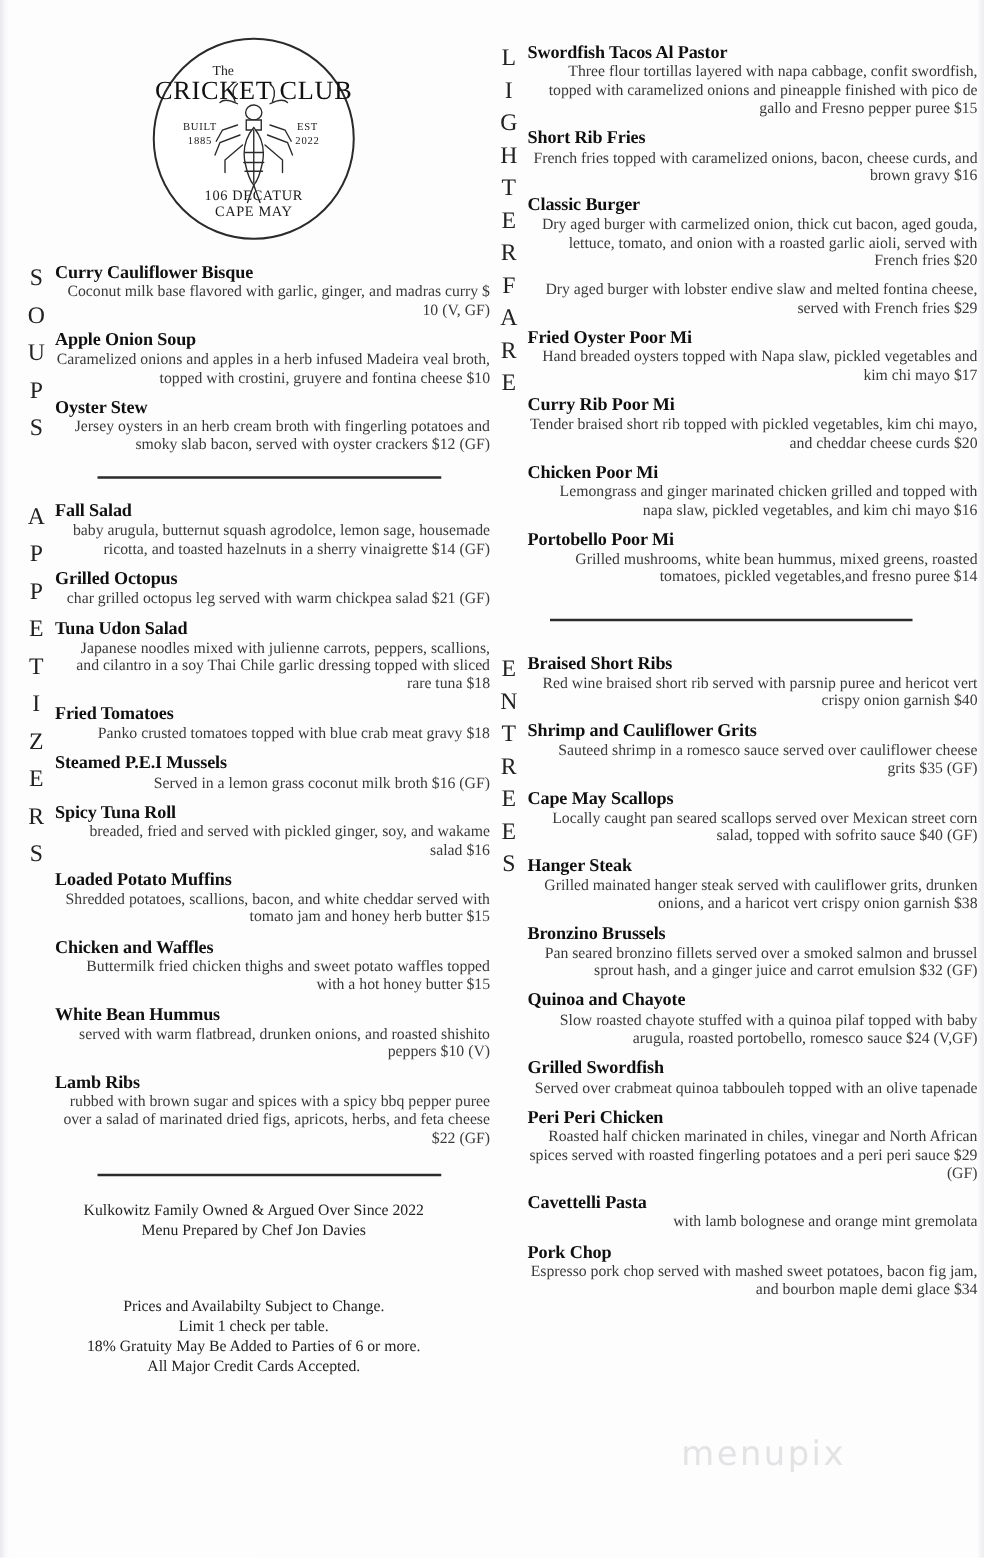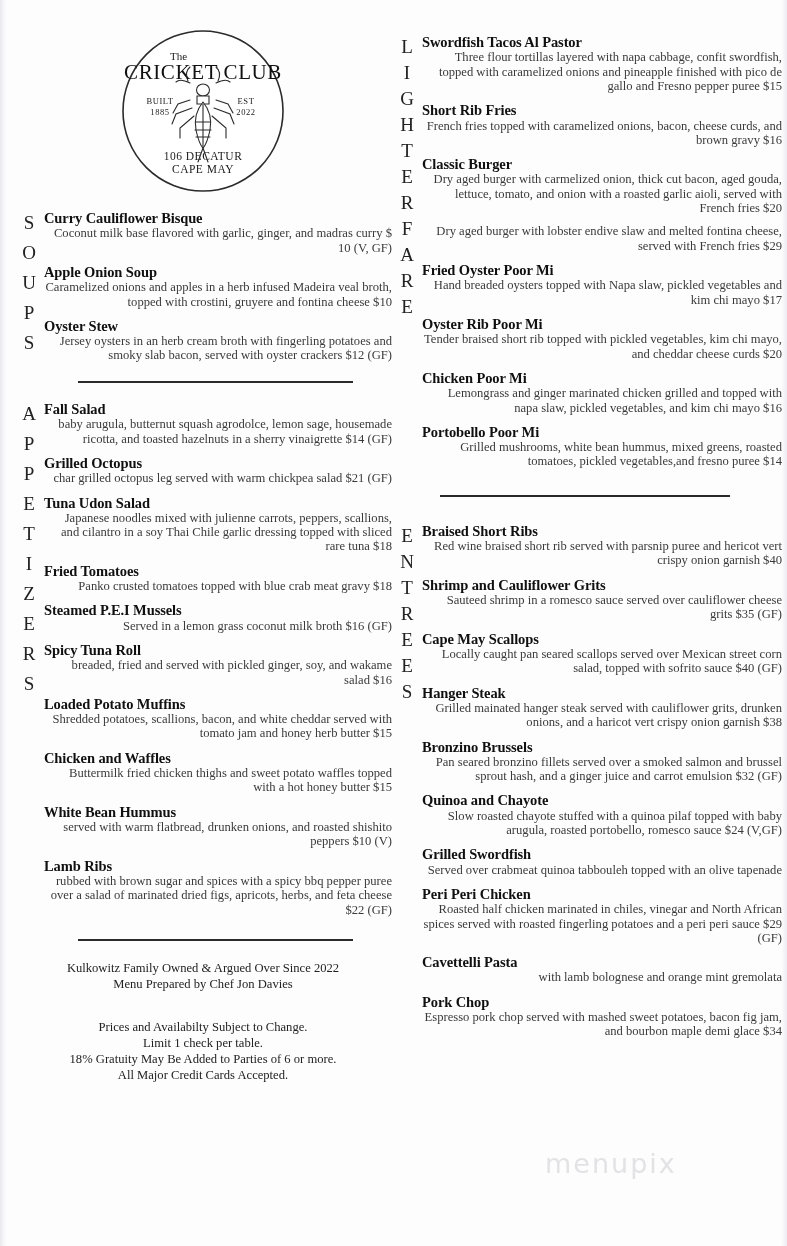--- a/index.html
+++ b/index.html
@@ -109,21 +109,21 @@
   .divider.right { width: 290px; margin-left: 48px; }
 
   
   .footer-block {
     text-align: center;
     font-family: Liberation Serif, serif;
     font-size: 12.6px;
     line-height: 1.25;
     color: #222;
   }
-  .footer-block.second { margin-top: 28px; }
+  .footer-block.second { margin-top: 46px; }
   .footer-block div { white-space: nowrap; }
 
   
   .watermark {
     position: absolute;
     left: 545px;
     top: 1148px;
     font-family: "DejaVu Sans", sans-serif;
     font-size: 27px;
     letter-spacing: 2px;
@@ -311,21 +311,21 @@
           <div class="item-desc">Dry aged burger with carmelized onion, thick cut bacon, aged gouda, lettuce, tomato, and onion with a roasted garlic aioli, served with French fries $20</div>
         </div>
         <div class="item">
           <div class="item-desc">Dry aged burger with lobster endive slaw and melted fontina cheese, served with French fries $29</div>
         </div>
         <div class="item">
           <div class="item-name">Fried Oyster Poor Mi</div>
           <div class="item-desc">Hand breaded oysters topped with Napa slaw, pickled vegetables and kim chi mayo $17</div>
         </div>
         <div class="item">
-          <div class="item-name">Oyster Rib Poor Mi</div>
+          <div class="item-name">Curry Rib Poor Mi</div>
           <div class="item-desc">Tender braised short rib topped with pickled vegetables, kim chi mayo, and cheddar cheese curds $20</div>
         </div>
         <div class="item">
           <div class="item-name">Chicken Poor Mi</div>
           <div class="item-desc">Lemongrass and ginger marinated chicken grilled and topped with napa slaw, pickled vegetables, and kim chi mayo $16</div>
         </div>
         <div class="item">
           <div class="item-name">Portobello Poor Mi</div>
           <div class="item-desc">Grilled mushrooms, white bean hummus, mixed greens, roasted tomatoes, pickled vegetables,and fresno puree $14</div>
         </div>

